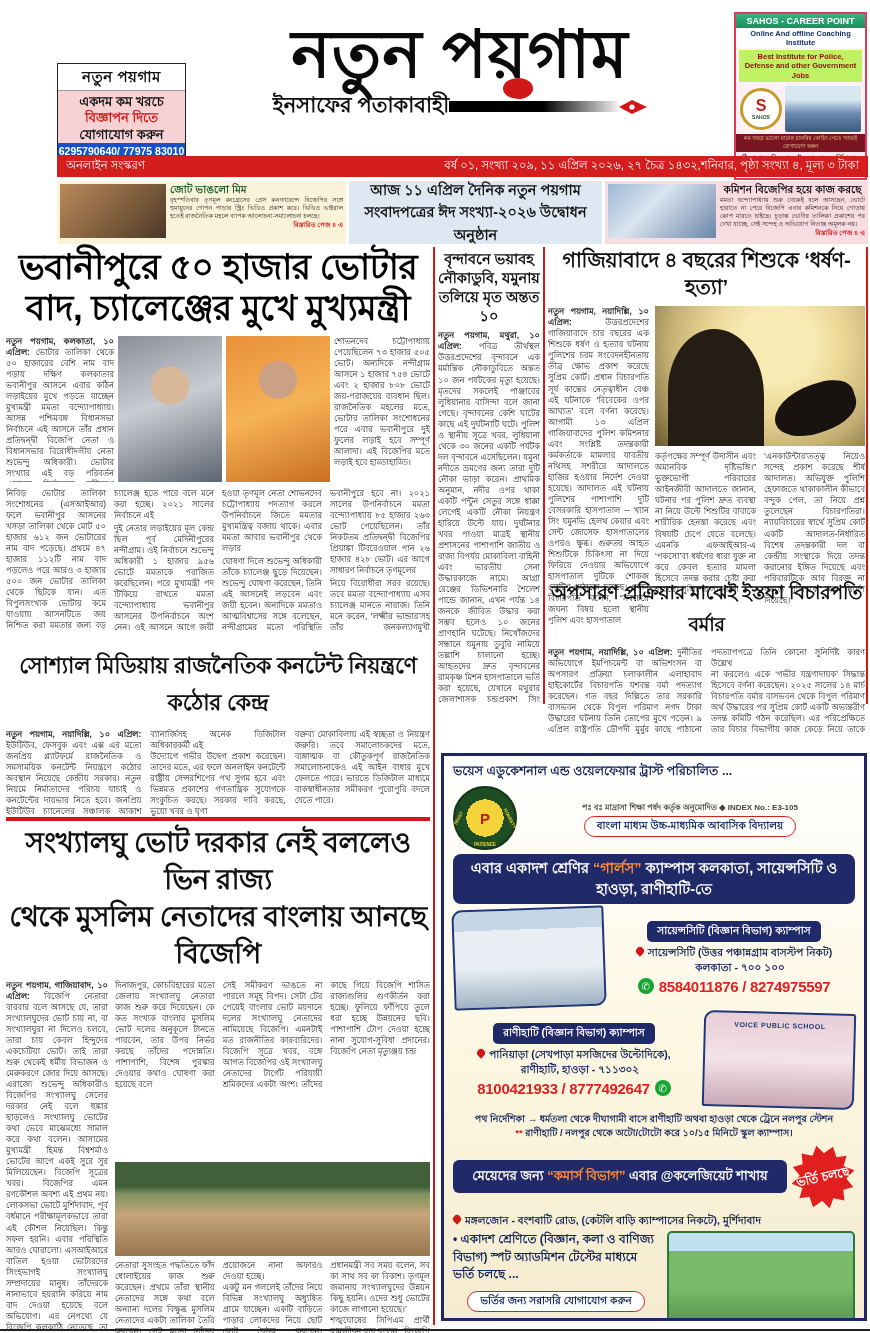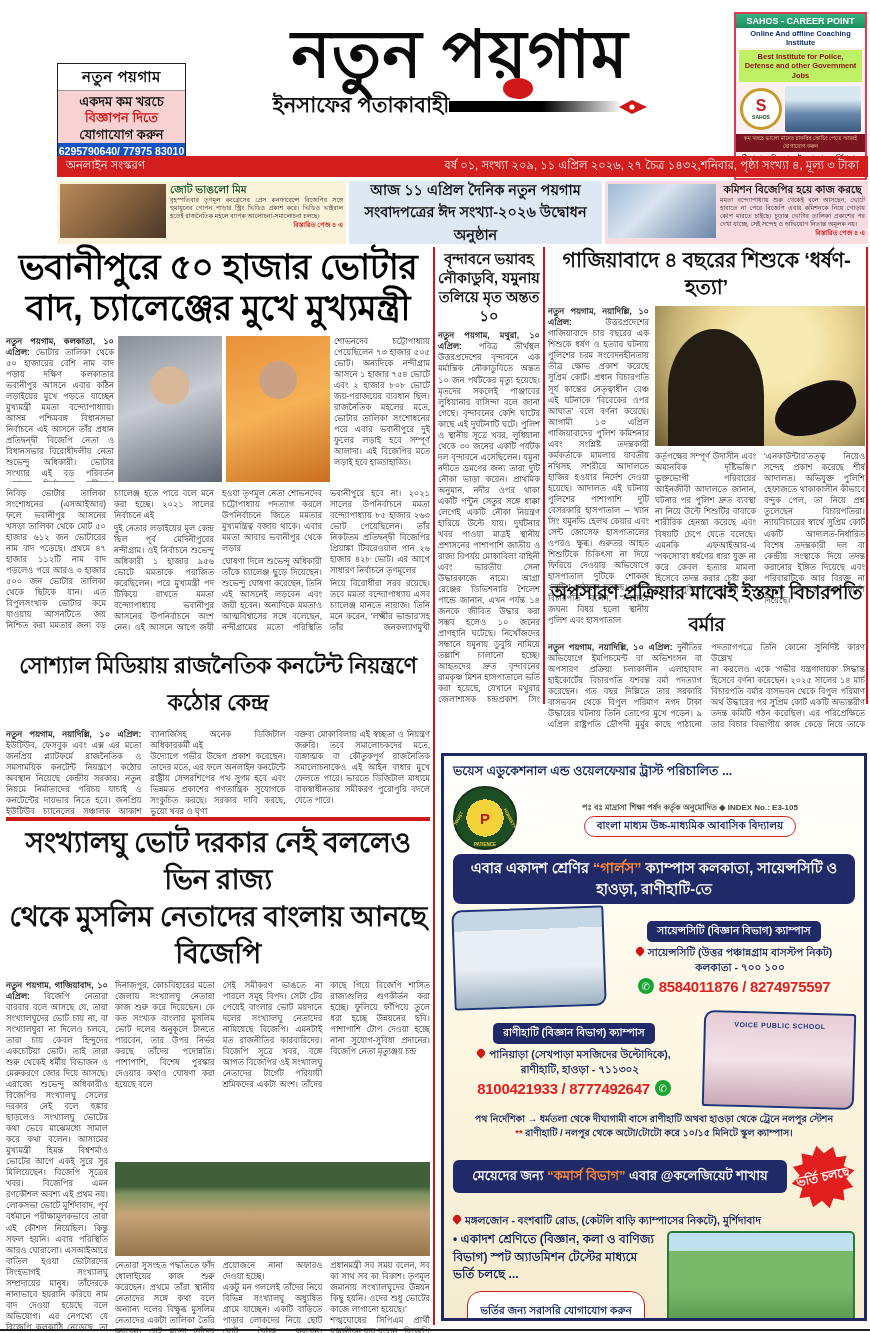--- a/index.html
+++ b/index.html
@@ -75,21 +75,21 @@
   .sg-row { display:flex; gap:6px; margin-top:6px; }
   .sg-col1 { width:101px; flex:none; height:318px; overflow:hidden; }
   .sg-right { flex:1; }
   .sg-photo { height:140px; background:radial-gradient(circle at 58% 28%, #f7eab2 0 24%, #ecd896 42%, #c4b074 68%, #6a5a30 100%); position:relative; overflow:hidden; }
   .sg-photo::after { content:""; position:absolute; left:6%; bottom:-8%; width:46%; height:92%; background:#241d14; border-radius:48% 52% 0 0; }
   .sg-photo::before { content:""; position:absolute; right:4%; bottom:10%; width:40%; height:34%; background:#181310; border-radius:60% 40% 50% 50%; transform:rotate(-18deg); z-index:1; }
   .sg-cols { margin-top:5px; column-count:2; column-gap:8px; height:172px; overflow:hidden; }
 
   .story-judge { position:absolute; left:548px; top:578px; width:317px; }
   .sj-head { font-size:19px; font-weight:900; text-align:center; letter-spacing:-.3px; }
-  .sj-cols { column-count:2; column-gap:9px; height:94px; overflow:hidden; }
+  .sj-cols { margin-top:5px; column-count:2; column-gap:9px; height:94px; overflow:hidden; }
 
   .story-social { position:absolute; left:6px; top:648px; width:424px; }
   .ss-head { font-size:22px; font-weight:900; text-align:center; letter-spacing:-.3px; }
   .ss-cols { margin-top:7px; column-count:3; column-gap:9px; height:120px; overflow:hidden; }
 
   .red-rule { position:absolute; left:6px; top:817px; width:424px; height:4px; background:#d01818; }
 
   .story-minority { position:absolute; left:6px; top:825px; width:424px; }
   .smn-head { font-size:28px; font-weight:900; line-height:1.32; text-align:center; letter-spacing:-.5px; }
   .smn-body { position:relative; margin-top:7px; height:415px; overflow:hidden; }
@@ -130,21 +130,21 @@
   .ad-phone { color:#e31e1e; font-size:15px; font-weight:900; letter-spacing:-.3px; }
   .ad-route { color:#15265e; font-weight:800; font-size:9.5px; text-align:center; line-height:1.5; }
   .ad-route .stars { color:#d01818; }
   .ad-commercerow { display:flex; align-items:center; gap:4px; }
   .ad-banner2 { flex:1; background:#202a68; color:#fff; border-radius:6px; font-size:13px; font-weight:800; text-align:center; padding:6px 4px; }
   .ad-burst { width:64px; height:64px; flex:none; background:#e31e1e; color:#fff; display:flex; align-items:center; justify-content:center; text-align:center; font-size:12.5px; font-weight:900; line-height:1.15; transform:rotate(-12deg);
     clip-path:polygon(50% 0%,59% 14%,75% 7%,77% 24%,93% 25%,85% 40%,100% 50%,85% 60%,93% 75%,77% 76%,75% 93%,59% 86%,50% 100%,41% 86%,25% 93%,23% 76%,7% 75%,15% 60%,0% 50%,15% 40%,7% 25%,23% 24%,25% 7%,41% 14%); }
   .ad-bulletrow { display:flex; gap:8px; }
   .ad-bulletcol { flex:1; }
   .ad-bullet { font-size:12px; color:#15265e; font-weight:700; line-height:1.45; }
-  .ad-contact-pill { border:1.5px solid #d02020; border-radius:14px; display:inline-block; padding:11px 12px; font-size:10.5px; font-weight:800; color:#15265e; margin-top:8px; background:#fff; }
+  .ad-contact-pill { border:1.5px solid #d02020; border-radius:14px; display:inline-block; padding:1px 12px; font-size:10.5px; font-weight:800; color:#15265e; margin-top:8px; background:#fff; }
   .p3 { width:188px; height:104px; flex:none; border:2px solid #2a7a3a; border-radius:5px; background:linear-gradient(180deg,#bfe0ef 0 18%, #7ab86a 18% 55%, #4f8f45 100%); }
 </style>
 </head>
 <body>
 
 <div class="page">
 
   <div class="tl-ad">
     <div class="tl-logo">নতুন পয়গাম</div>
     <div class="tl-pink">

